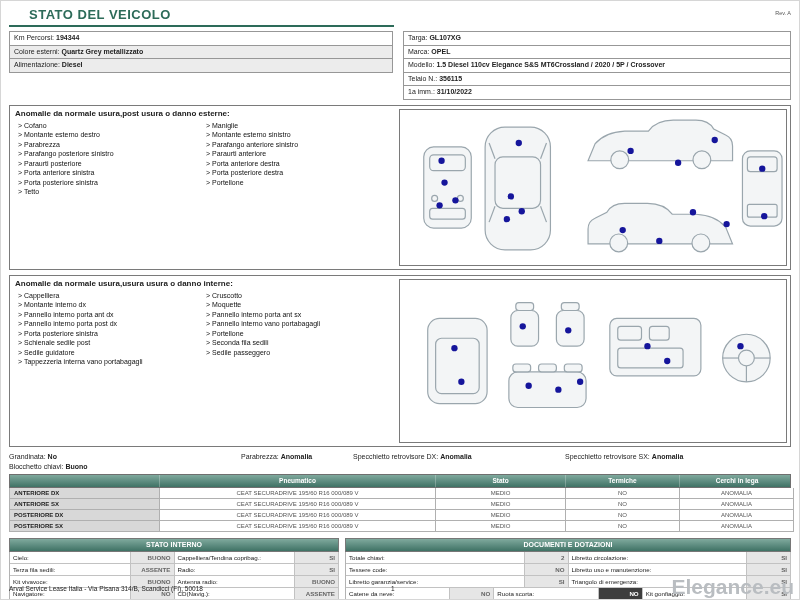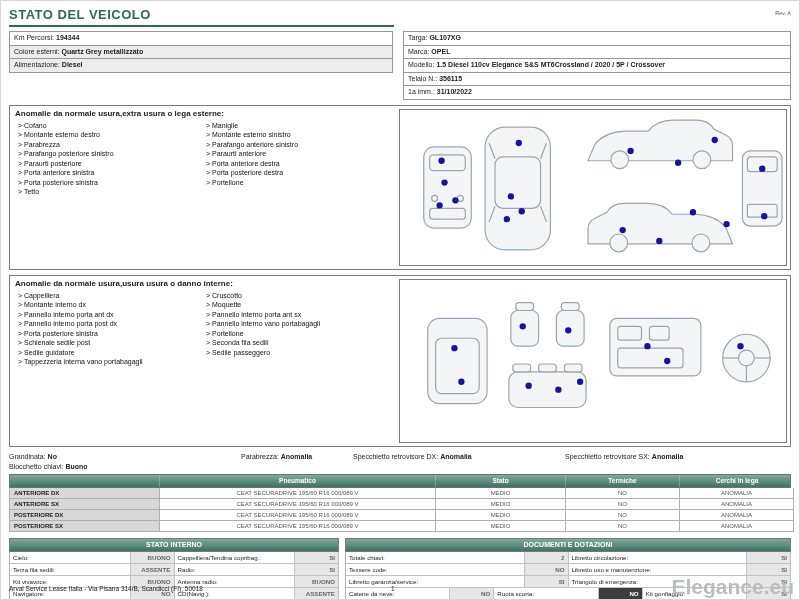--- a/index.html
+++ b/index.html
@@ -3,21 +3,21 @@
 <meta charset="utf-8">
 <style>
   html,body{margin:0;padding:0;background:#fff;}
   *{box-sizing:border-box;}
   .page{
     position:relative;width:800px;height:600px;overflow:hidden;background:#fff;
     border:1px solid #d6d6d6;padding:6px 8px;
     font-family:"Liberation Sans","DejaVu Sans",sans-serif;color:#222;
   }
   
-  .header{display:flex;justify-content:space-between;align-items:flex-start;height:16px;}
+  .header{display:flex;justify-content:space-between;align-items:flex-start;height:16px;margin-left:20px;}
   .doc-title{font-size:13px;font-weight:bold;letter-spacing:.5px;color:#2d6b59;}
   .rev{font-size:5.5px;color:#555;margin-top:3px;}
   .title-rule{height:2px;background:#2d6b59;width:385px;margin:2px 0 4px;}
   
   .info-wrap{display:flex;gap:10px;align-items:flex-start;}
   .info-table{border:1px solid #979797;}
   .left-info{width:385px;}
   .right-info{width:389px;}
   .kv-row{font-size:7px;line-height:8.5px;padding:2px 4px;border-bottom:1px solid #979797;background:#fff;}
   .kv-row:last-child{border-bottom:none;}
@@ -89,21 +89,21 @@
     <div class="info-table right-info">
         <div class="kv-row"><span class="kv-label">Targa: </span><span class="kv-value">GL107XG</span></div>
         <div class="kv-row"><span class="kv-label">Marca: </span><span class="kv-value">OPEL</span></div>
         <div class="kv-row"><span class="kv-label">Modello: </span><span class="kv-value">1.5 Diesel 110cv Elegance S&amp;S MT6Crossland / 2020 / 5P / Crossover</span></div>
         <div class="kv-row"><span class="kv-label">Telaio N.: </span><span class="kv-value">356115</span></div>
         <div class="kv-row"><span class="kv-label">1a imm.: </span><span class="kv-value">31/10/2022</span></div>
       </div>
   </div>
 
   <div class="section exterior">
-    <div class="section-title">Anomalie da normale usura,extra usura o lega esterne:</div>
+    <div class="section-title">Anomalie da normale usura,post usura o danno esterne:</div>
     <div class="anom-cols">
       <div class="anom-col">
           <div class="anom-item">&gt;  Cofano</div>
           <div class="anom-item">&gt;  Montante esterno destro</div>
           <div class="anom-item">&gt;  Parabrezza</div>
           <div class="anom-item">&gt;  Parafango posteriore sinistro</div>
           <div class="anom-item">&gt;  Paraurti posteriore</div>
           <div class="anom-item">&gt;  Porta anteriore sinistra</div>
           <div class="anom-item">&gt;  Porta posteriore sinistra</div>
           <div class="anom-item">&gt;  Tetto</div>

